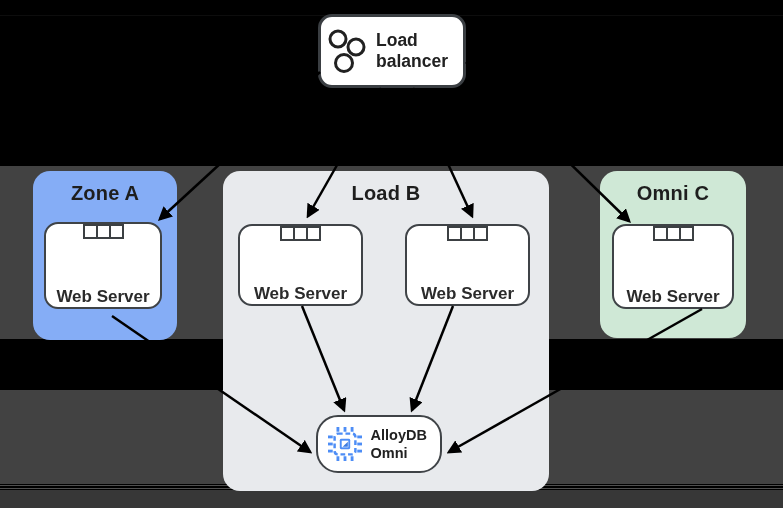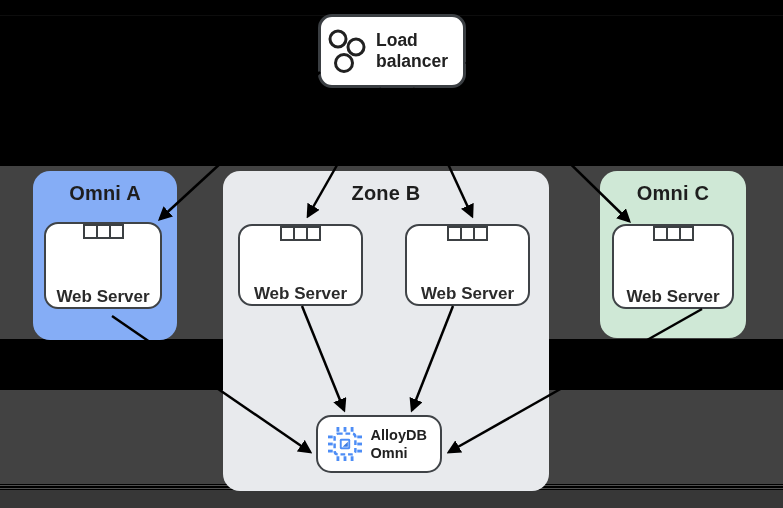--- a/index.html
+++ b/index.html
@@ -33,44 +33,44 @@
   .rack{display:flex;}
   .rack span{display:block;width:11px;height:11px;background:#fff;border:2px solid #3C4043;margin-left:-2px;}
   .rack span:first-child{margin-left:0;}
   
   #lb-box{position:absolute;left:318px;top:14px;width:148px;height:74px;background:#fff;
           border:3px solid #3A3E42;border-radius:14px;box-sizing:border-box;
           display:flex;align-items:center;gap:9px;}
   #lb-label{font-size:17.5px;font-weight:bold;color:#212121;line-height:21px;width:86px;}
   
   #db-box{position:absolute;left:316px;top:415px;width:126px;height:58px;background:#fff;
-          border:2px solid #3F4347;border-radius:15px;box-sizing:border-box;
+          border:2px solid #3F4347;border-radius:22px;box-sizing:border-box;
           display:flex;align-items:center;justify-content:center;gap:9px;}
   #db-label{font-size:14.5px;font-weight:bold;color:#212121;line-height:18px;width:60px;}
   
   #arrows{position:absolute;left:0;top:0;pointer-events:none;}
 </style>
 </head>
 <body>
 
 <div id="stage">
 
   <div class="band" id="band-a"></div>
   <div class="band" id="band-b"></div>
   <div id="band-bottom"></div>
   <div class="hline" id="hline-top"></div>
   <div class="hline" id="hline-1"></div>
   <div class="hline" id="hline-2"></div>
 
   <div class="zone" id="zone-a">
-    <div class="zone-title">Omni A</div>
+    <div class="zone-title">Zone A</div>
   </div>
 
   <div class="zone" id="zone-b">
-    <div class="zone-title">Zone B</div>
+    <div class="zone-title">Load B</div>
   </div>
 
   <div class="zone" id="zone-c">
     <div class="zone-title">Omni C</div>
   </div>
 
   <div class="node" id="ws-a">
     <div class="rack">
         <span></span>
         <span></span>

